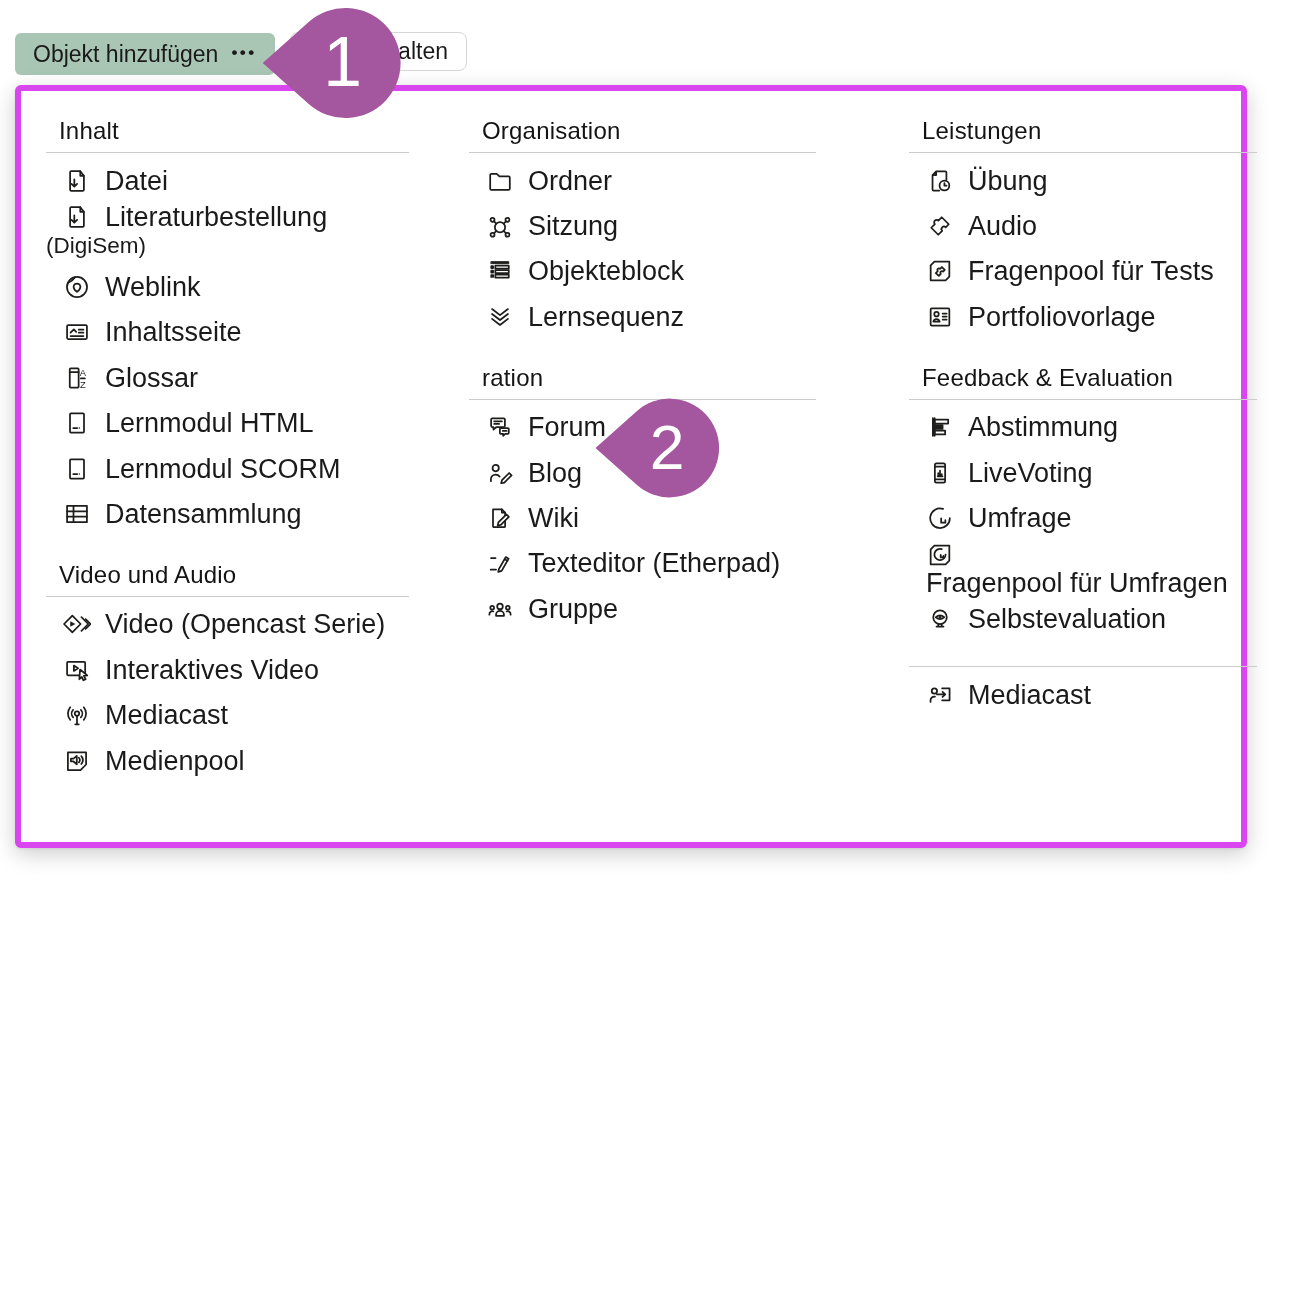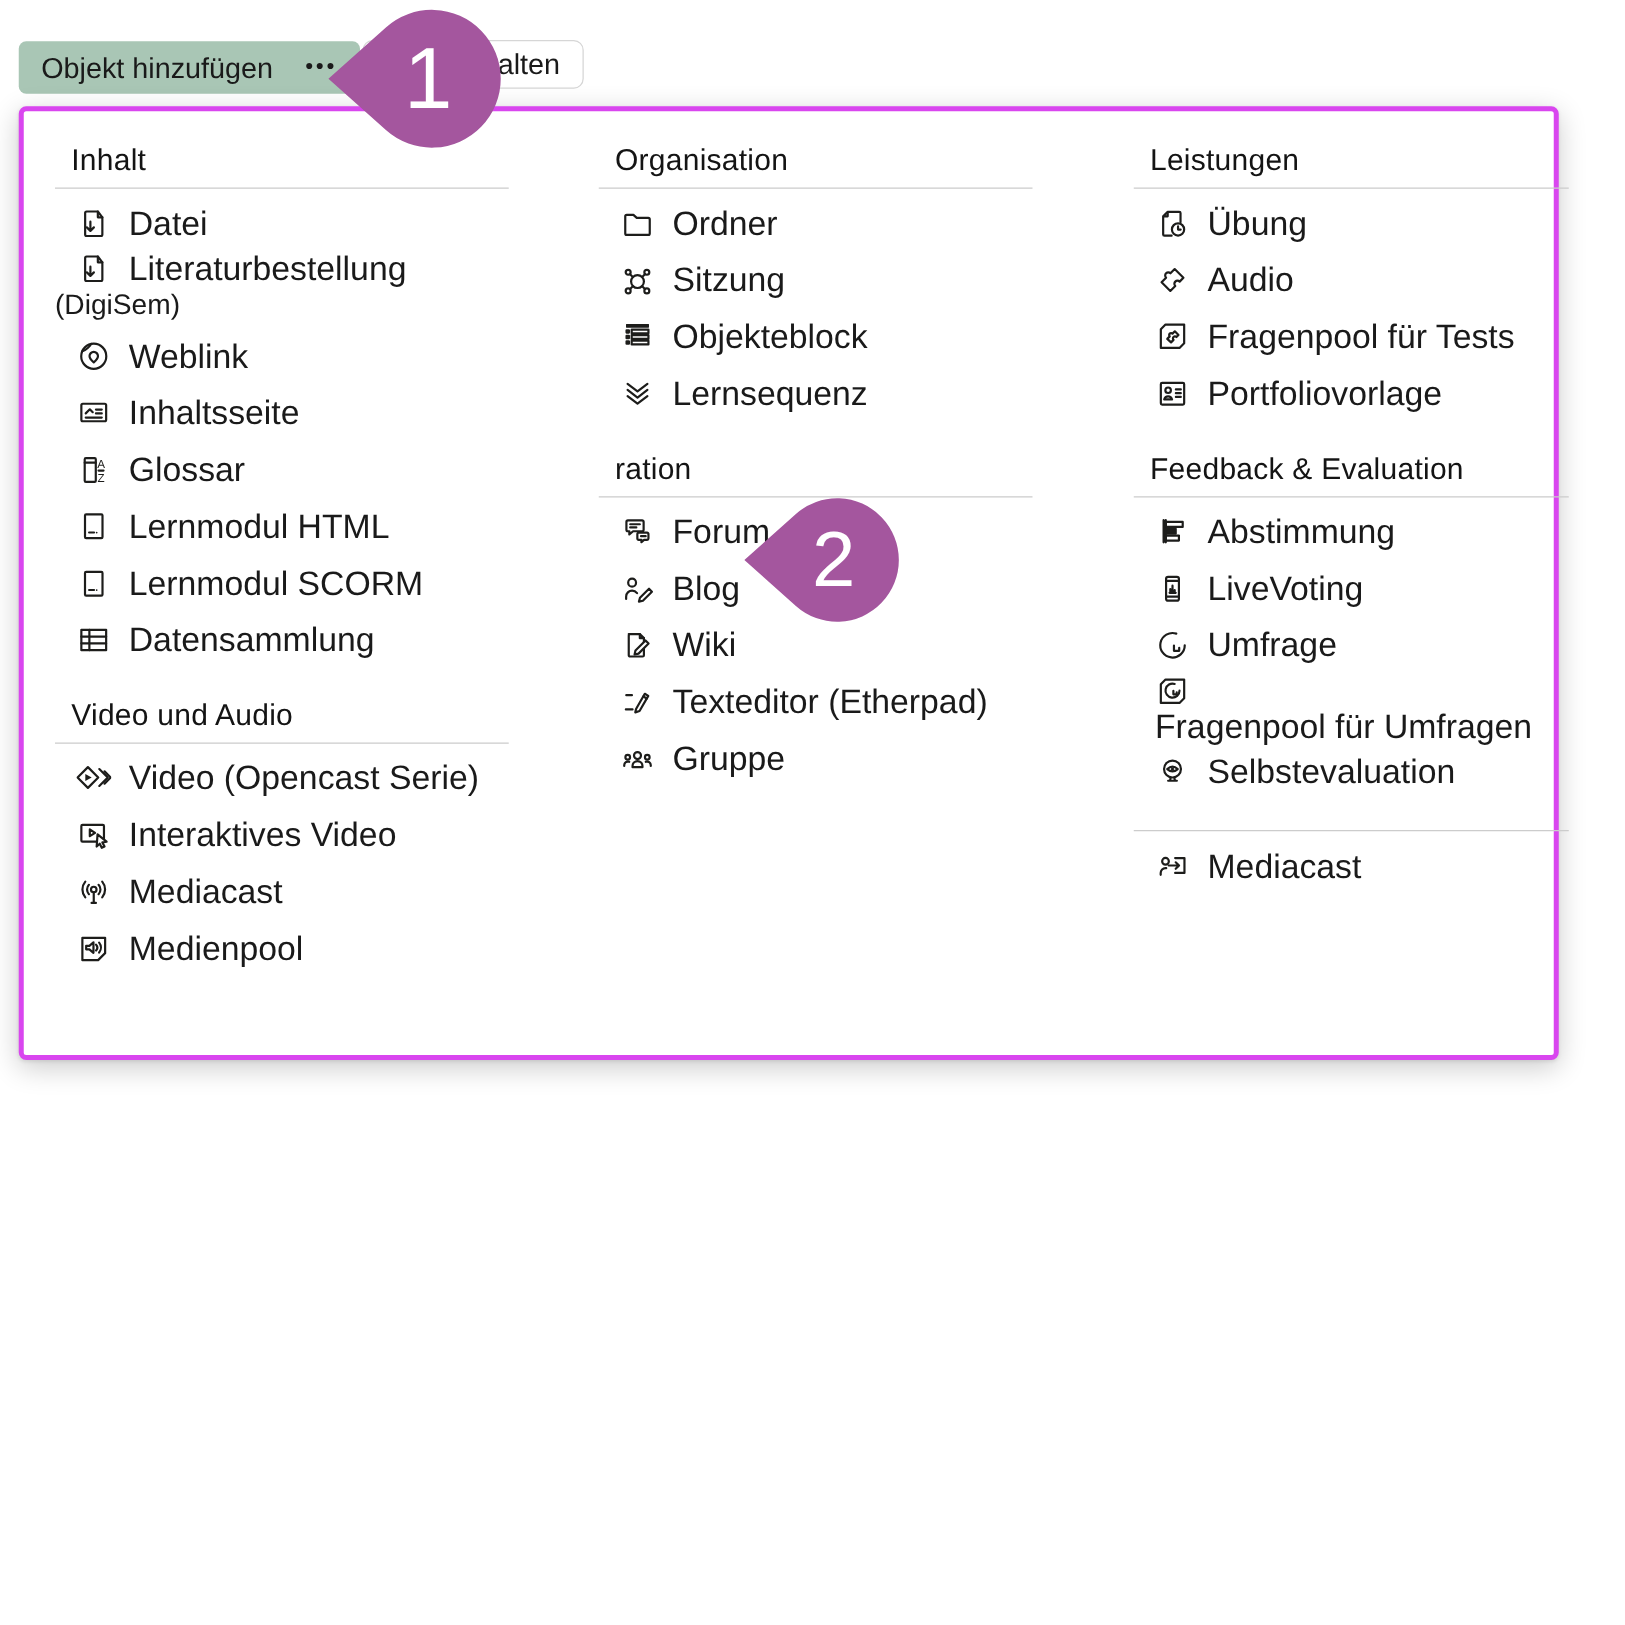--- a/index.html
+++ b/index.html
@@ -3,34 +3,34 @@
 <meta charset="utf-8">
 <style>
   :root { --green:#a9c6b5; --purple:#a4569e; --ink:#1a1a1a; --div:#cccccc; }
   * { box-sizing:border-box; }
   body { margin:0; width:1300px; height:1300px; background:#ffffff; position:relative;
          font-family:"Liberation Sans", sans-serif; color:var(--ink); overflow:hidden; }
 
   
   .btn-green { position:absolute; left:15px; top:33px; height:42px; padding:0 18px;
     background:var(--green); border:none; border-radius:6px; display:flex; align-items:center;
-    gap:26px; font-size:23px; color:var(--ink); font-family:inherit; z-index:3; cursor:pointer; }
+    gap:13px; font-size:23px; color:var(--ink); font-family:inherit; z-index:3; cursor:pointer; }
   .btn-green .dots { font-size:17px; font-weight:700; letter-spacing:2.5px; transform:translateY(-1px); }
   .btn-white { position:absolute; left:290px; top:32px; width:177px; height:39px;
     background:#fff; border:1px solid #d6d6d6; border-radius:8px; display:flex; align-items:center;
     justify-content:flex-end; padding-right:18px; font-size:23px; color:var(--ink);
     font-family:inherit; z-index:2; cursor:pointer; }
 
   
   .panel { position:absolute; left:15px; top:85px; width:1232px; height:763px; background:#fff;
-    border:4px solid #d946ef; border-radius:6px; z-index:4;
+    border:6px solid #d946ef; border-radius:6px; z-index:4;
     box-shadow:0 6px 22px rgba(0,0,0,.20), 0 1px 3px rgba(0,0,0,.08); }
   .col { position:absolute; top:0; padding-top:26px; }
   .col-0 { left:25px;  width:363px; }
-  .col-1 { left:460px; width:347px; }
+  .col-1 { left:448px; width:347px; }
   .col-2 { left:888px; width:348px; }
 
   section h3 { margin:0; padding-left:13px; font-size:24px; font-weight:400; line-height:28px;
     color:#141414; letter-spacing:.2px; }
   section h3 .hline { display:block; }
   section hr { border:none; border-top:1px solid var(--div); margin:7px 0 5px 0; }
   section + section { margin-top:24px; }
   ul.items { list-style:none; margin:0; padding:0; }
   li.item { display:flex; align-items:center; flex-wrap:wrap; min-height:45.4px;
     padding-left:17px; cursor:pointer; }

